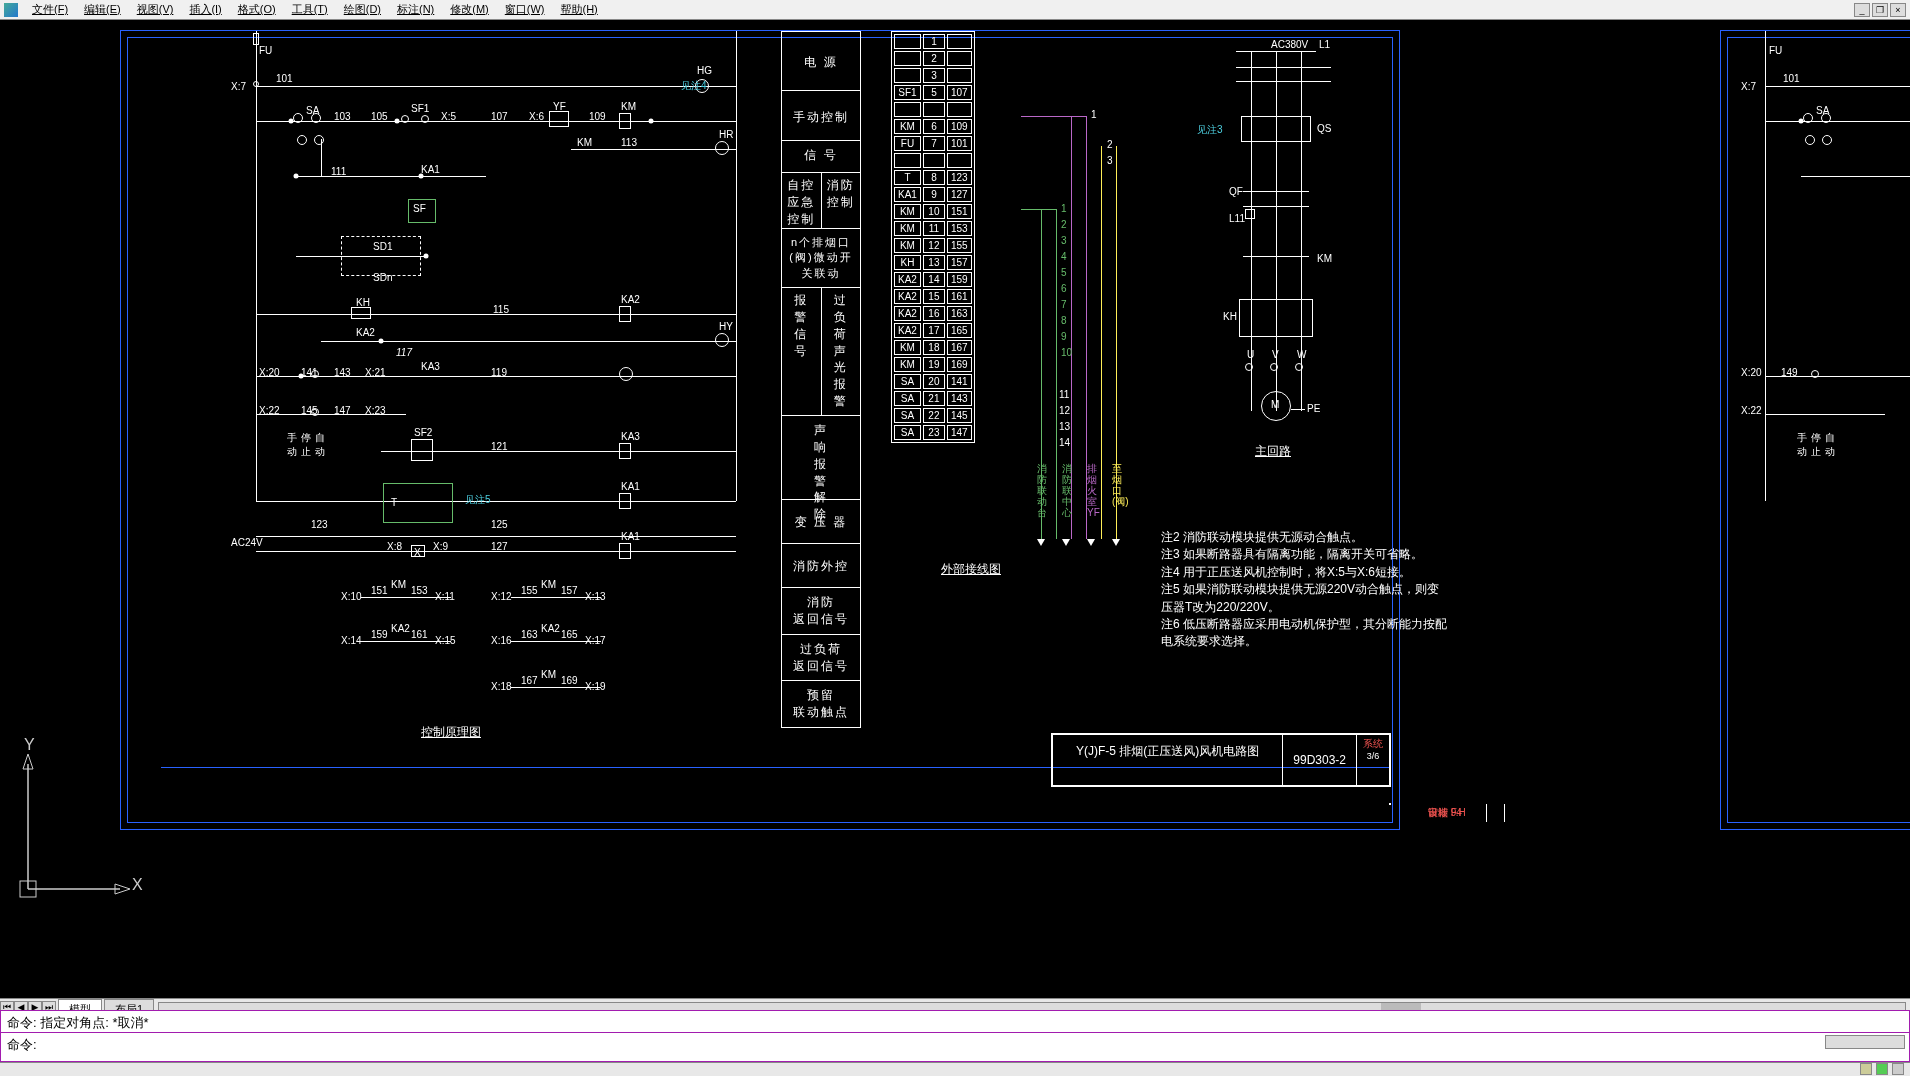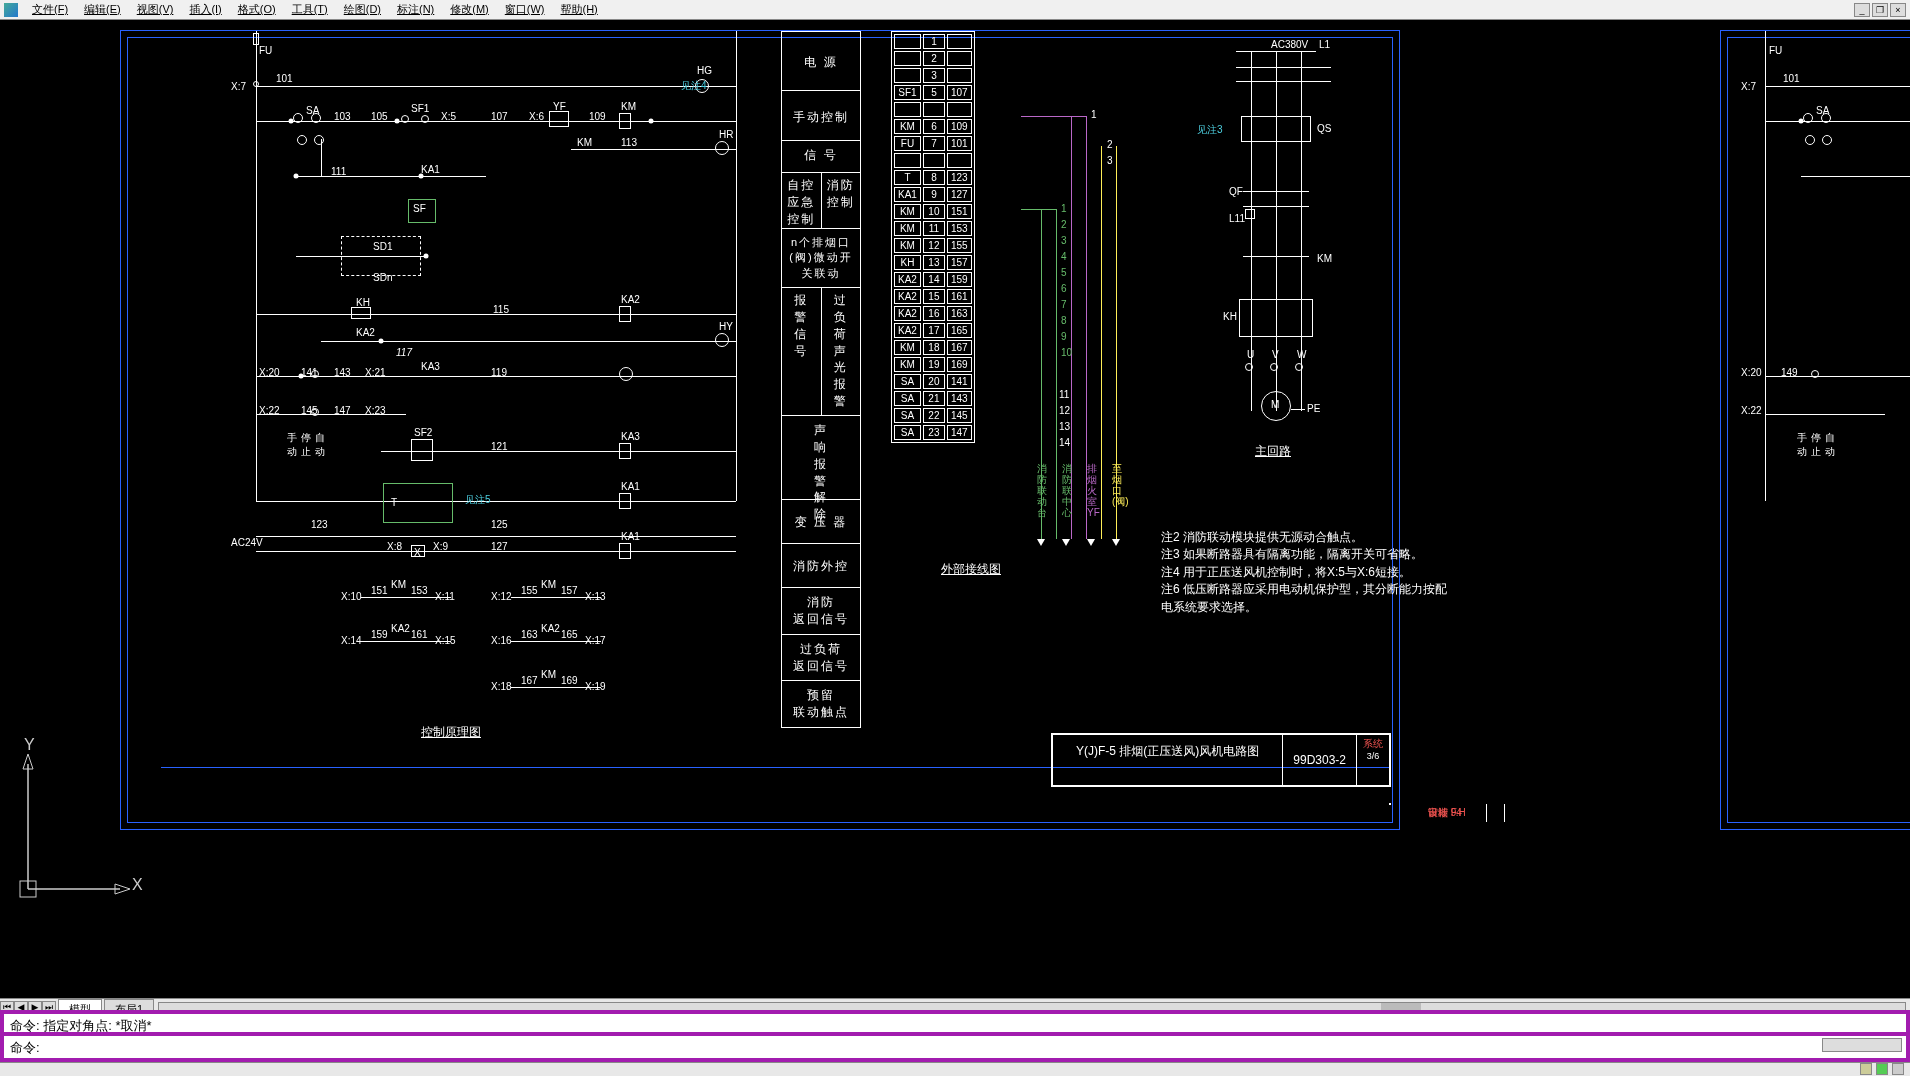--- a/index.html
+++ b/index.html
@@ -68,21 +68,21 @@
 
 .tabs { position: absolute; left: 0; right: 0; bottom: 58px; height: 20px; background: #e8e8e8; display: flex; align-items: center; font-size: 11px; color: #000; border-top: 1px solid #888; }
 .tab-nav { display:flex; }
 .tab-nav span { width: 14px; height: 16px; border: 1px solid #888; background: #ddd; text-align: center; font-size: 9px; cursor: pointer; }
 .tab { padding: 2px 10px; border: 1px solid #888; background: #fff; margin-left: 2px; cursor: pointer; border-bottom: none; }
 .tab.inactive { background: #ddd; }
 .hscroll { flex: 1; margin: 0 4px; height: 14px; background: #ddd; border: 1px solid #888; position: relative; }
 .hscroll .thumb { position: absolute; left: 70%; width: 40px; top: 0; bottom: 0; background: #bbb; }
 
 
-.cmdline { position: absolute; left: 0; right: 0; height: 30px; background: #fff; color: #000; border: 4px solid #a21caf; padding: 3px 6px; font-size: 13px; }
+.cmdline { position: absolute; left: 0; right: 0; height: 30px; background: #fff; color: #000; border: 1px solid #a21caf; padding: 3px 6px; font-size: 13px; }
 .cmd1 { bottom: 36px; }
 .cmd2 { bottom: 14px; }
 .cmd2 .hscroll2 { position: absolute; right: 4px; top: 2px; width: 80px; height: 14px; background: #ddd; border: 1px solid #888; }
 
 
 .status { position: absolute; left: 0; right: 0; bottom: 0; height: 14px; background: #e8e8e8; border-top: 1px solid #888; display: flex; justify-content: flex-end; padding: 0 6px; gap: 4px; }
 .status .ico { width: 12px; height: 12px; background: #cc9; border: 1px solid #888; }
 
 
 .arrow-down { position: absolute; width: 0; height: 0; border-left: 4px solid transparent; border-right: 4px solid transparent; border-top: 7px solid #fff; transform: translateX(-50%); }
@@ -537,20 +537,21 @@
     <span class="lbl" style="left:1150px; top:368px;">M</span>
     <span class="lbl" style="left:1186px; top:372px;">PE</span>
     <div class="hw" style="left:1170px; top:378px; width:14px;"></div>
 
     <span class="lbl m u" style="left:1134px; top:412px;">主回路</span>
 
     <div class="notes">
       <div>注2  消防联动模块提供无源动合触点。</div>
       <div>注3  如果断路器具有隔离功能，隔离开关可省略。</div>
       <div>注4  用于正压送风机控制时，将X:5与X:6短接。</div>
+      <div>注5  如果消防联动模块提供无源220V动合触点，则变压器T改为220/220V。</div>
       <div>注6  低压断路器应采用电动机保护型，其分断能力按配电系统要求选择。</div>
     </div>
 
     <div class="title-block" style="bottom:42px;">
       <div class="tleft">Y(J)F-5  排烟(正压送风)风机电路图</div>
       <div class="tmid">99D303-2</div>
       <div class="tright">
         <div class="lbl red" style="position:static;">系统</div>
         <div>3/6</div>
       </div>

